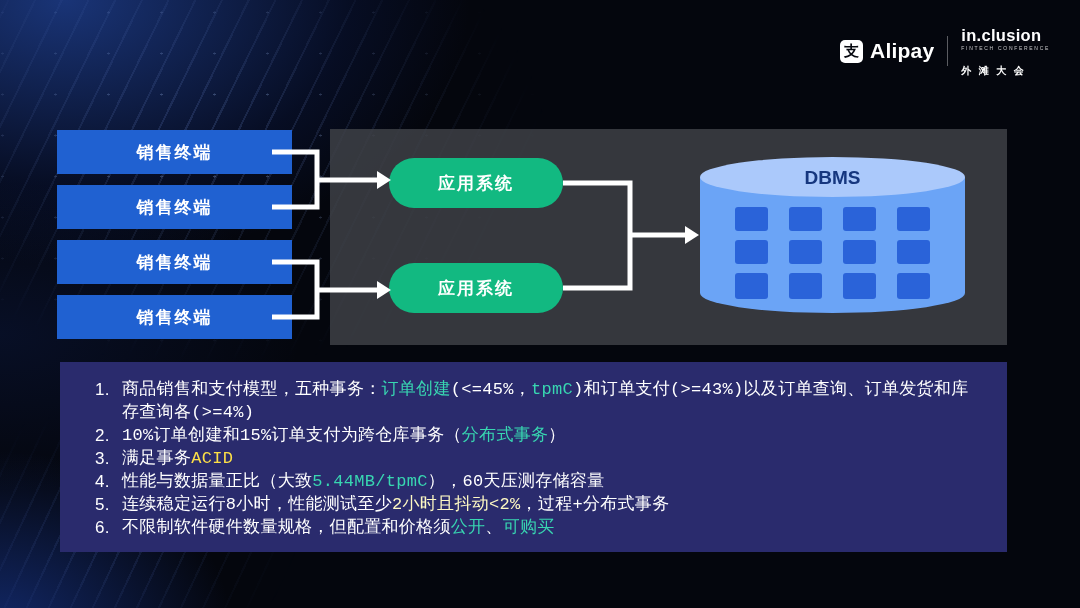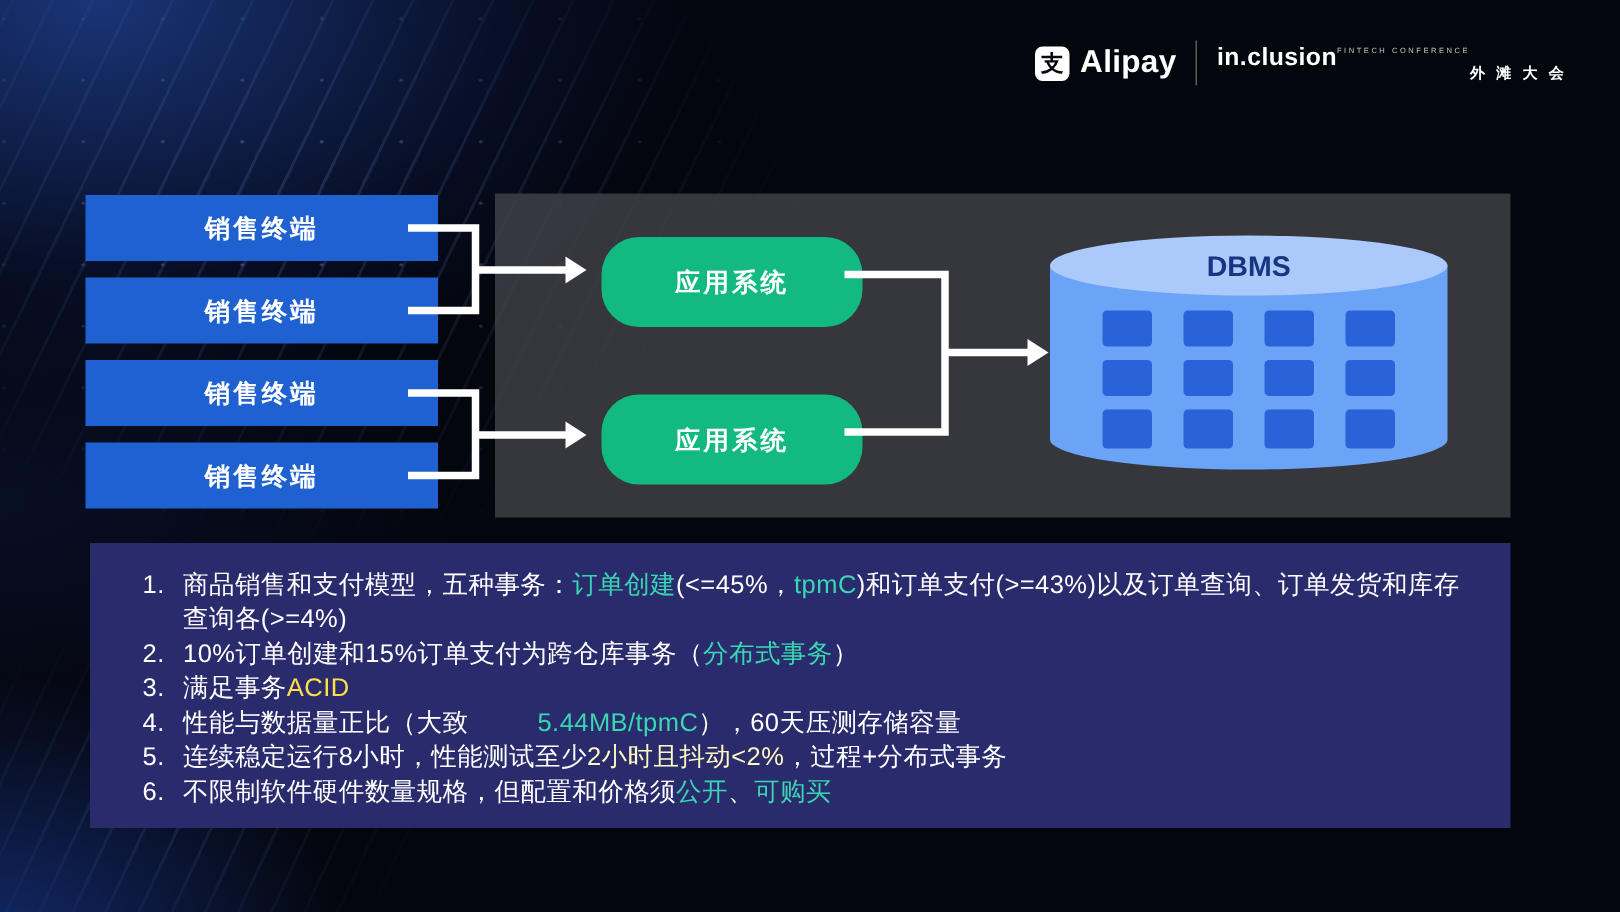--- a/index.html
+++ b/index.html
@@ -32,42 +32,42 @@
   .title { position:absolute; left:57px; top:45px; color:#fff; font-size:28px; font-weight:bold;
     letter-spacing:1.5px; text-shadow:0 1px 4px rgba(0,0,0,0.6); }
 
   
   .header { position:absolute; top:27px; right:30px; display:flex; align-items:center; gap:13px; }
   .alipay { display:flex; align-items:center; gap:7px; }
   .alipay-icon { width:23px; height:23px; background:#fff; border-radius:5px; display:flex;
     align-items:center; justify-content:center; color:#05070e; font-size:15px; font-weight:bold; }
   .alipay-word { color:#fff; font-size:21px; font-weight:bold; letter-spacing:0.2px; }
   .logo-divider { width:1px; height:30px; background:rgba(255,255,255,0.35); }
-  .inclusion { display:flex; align-items:flex-start; }
+  .inclusion { display:flex; flex-direction:column; align-items:flex-start; }
   .inclusion-word { color:#fff; font-size:16.5px; font-weight:bold; letter-spacing:0.3px; line-height:1; }
   .inclusion-sub { color:rgba(255,255,255,0.75); font-size:5px; letter-spacing:1.7px; margin-top:2px; line-height:1; }
   .inclusion-cn { color:#fff; font-size:10px; font-weight:bold; letter-spacing:7.5px; margin-top:15px; line-height:1; }
 
   
   .gray-panel { position:absolute; left:330px; top:129px; width:677px; height:216px;
     background:rgba(62,65,71,0.85); }
   .node { position:absolute; display:flex; align-items:center; justify-content:center;
     color:#fff; font-weight:bold; font-size:17px; letter-spacing:2px; }
   .terminal { left:57px; width:235px; height:44px; background:#2061d1; }
   .t0 { top:130px; } .t1 { top:185px; } .t2 { top:240px; } .t3 { top:295px; }
-  .app { left:401px; width:174px; height:60px; background:#12b981;border-radius:25px; }
+  .app { left:389px; width:174px; height:50px; background:#12b981;border-radius:25px; }
   .a0 { top:158px; } .a1 { top:263px; }
   .flow-svg { position:absolute; inset:0; pointer-events:none; }
 
   
   .notes { position:absolute; left:60px; top:362px; width:947px; height:190px; background:#2a2b6d;
     padding:16px 30px 0 35px; color:#fff; font-size:17px; line-height:23px; letter-spacing:0.3px; }
   .note-item { display:flex; }
   .note-num { width:27px; flex-shrink:0; }
-  .note-text { flex:1; }
+  .note-text { flex:1;font-family:Liberation Mono, monospace; }
 </style>
 </head>
 <body>
 
 <div class="slide">
   <div class="bg"></div>
   <div class="streaks-tl"></div>
   <div class="streaks-bl"></div>
 
 
@@ -137,21 +137,21 @@
     <div class="note-item">
       <span class="note-num">2.</span>
       <span class="note-text"><span>10%订单创建和15%订单支付为跨仓库事务（</span><span style="color: rgb(56, 214, 177);">分布式事务</span><span>）</span></span>
     </div>
     <div class="note-item">
       <span class="note-num">3.</span>
       <span class="note-text"><span>满足事务</span><span style="color: #fde047;">ACID</span></span>
     </div>
     <div class="note-item">
       <span class="note-num">4.</span>
-      <span class="note-text"><span>性能与数据量正比（大致</span><span style="color: rgb(56, 214, 177); margin-left: 46px;">5.44MB/tpmC</span><span>），60天压测存储容量</span></span>
+      <span class="note-text"><span>性能与数据量正比（大致</span><span style="color: rgb(56, 214, 177);">5.44MB/tpmC</span><span>），60天压测存储容量</span></span>
     </div>
     <div class="note-item">
       <span class="note-num">5.</span>
       <span class="note-text"><span>连续稳定运行8小时，性能测试至少</span><span style="color: #fef9c3;">2小时且抖动&lt;2%</span><span>，过程+分布式事务</span></span>
     </div>
     <div class="note-item">
       <span class="note-num">6.</span>
       <span class="note-text"><span>不限制软件硬件数量规格，但配置和价格须</span><span style="color: rgb(56, 214, 177);">公开</span><span>、</span><span style="color: rgb(56, 214, 177);">可购买</span></span>
     </div>
   </div>

